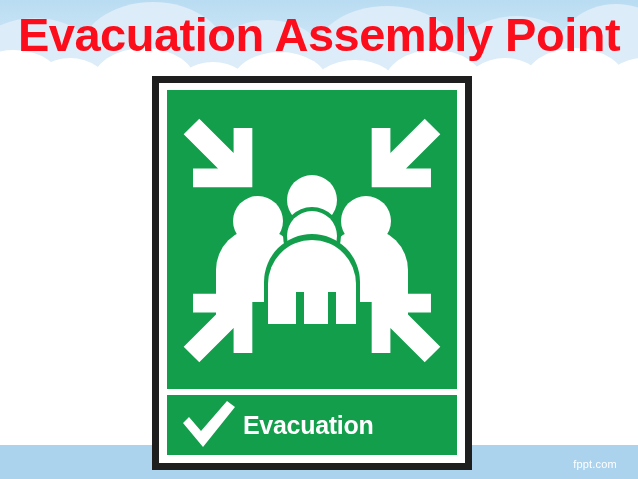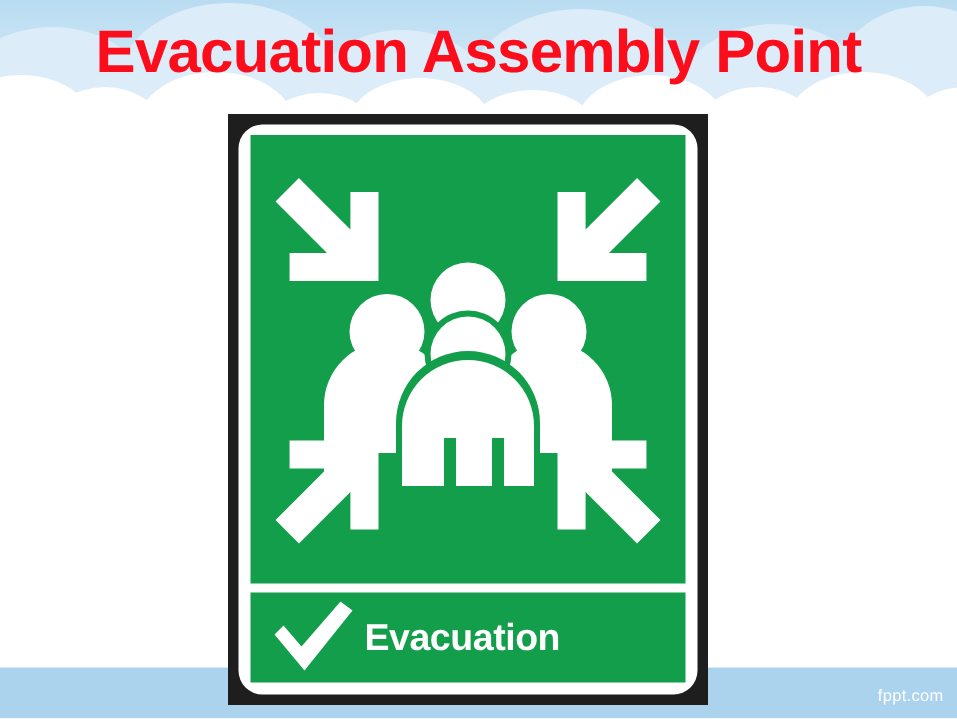--- a/index.html
+++ b/index.html
@@ -54,39 +54,39 @@
   
   .title {
     position: absolute;
     left: 0;
     top: 12px;
     width: 638px;
     text-align: center;
     color: #fc0d1b;
     font-family: "Liberation Sans", sans-serif;
     font-weight: bold;
-    font-size: 40px;
+    font-size: 47px;
     line-height: 46px;
     letter-spacing: -0.5px;
     white-space: nowrap;
     z-index: 5;
   }
 
   
   .bottom-band {
     position: absolute;
     left: 0;
     top: 445px;
     width: 638px;
     height: 34px;
     background: #abd3ee;
   }
   .watermark {
     position: absolute;
-    right: 9px;
+    right: 21px;
     top: 458px;
     color: #ffffff;
     font-size: 11px;
     font-family: "Liberation Sans", sans-serif;
     letter-spacing: 0.2px;
     z-index: 9;
   }
 
   
   .sign-frame {
@@ -102,21 +102,20 @@
   }
   .sign-inner {
     position: relative;
     width: 100%;
     height: 100%;
     background: #ffffff;
     box-sizing: border-box;
     padding: 7px 8px 8px 8px;
     display: flex;
     flex-direction: column;
-    border-radius: 16px;
   }
   .sign-main {
     position: relative;
     flex: 0 0 299px;
     background: #129e4b;
     overflow: hidden;
   }
   .sign-gap {
     flex: 0 0 6px;
     background: #ffffff;

